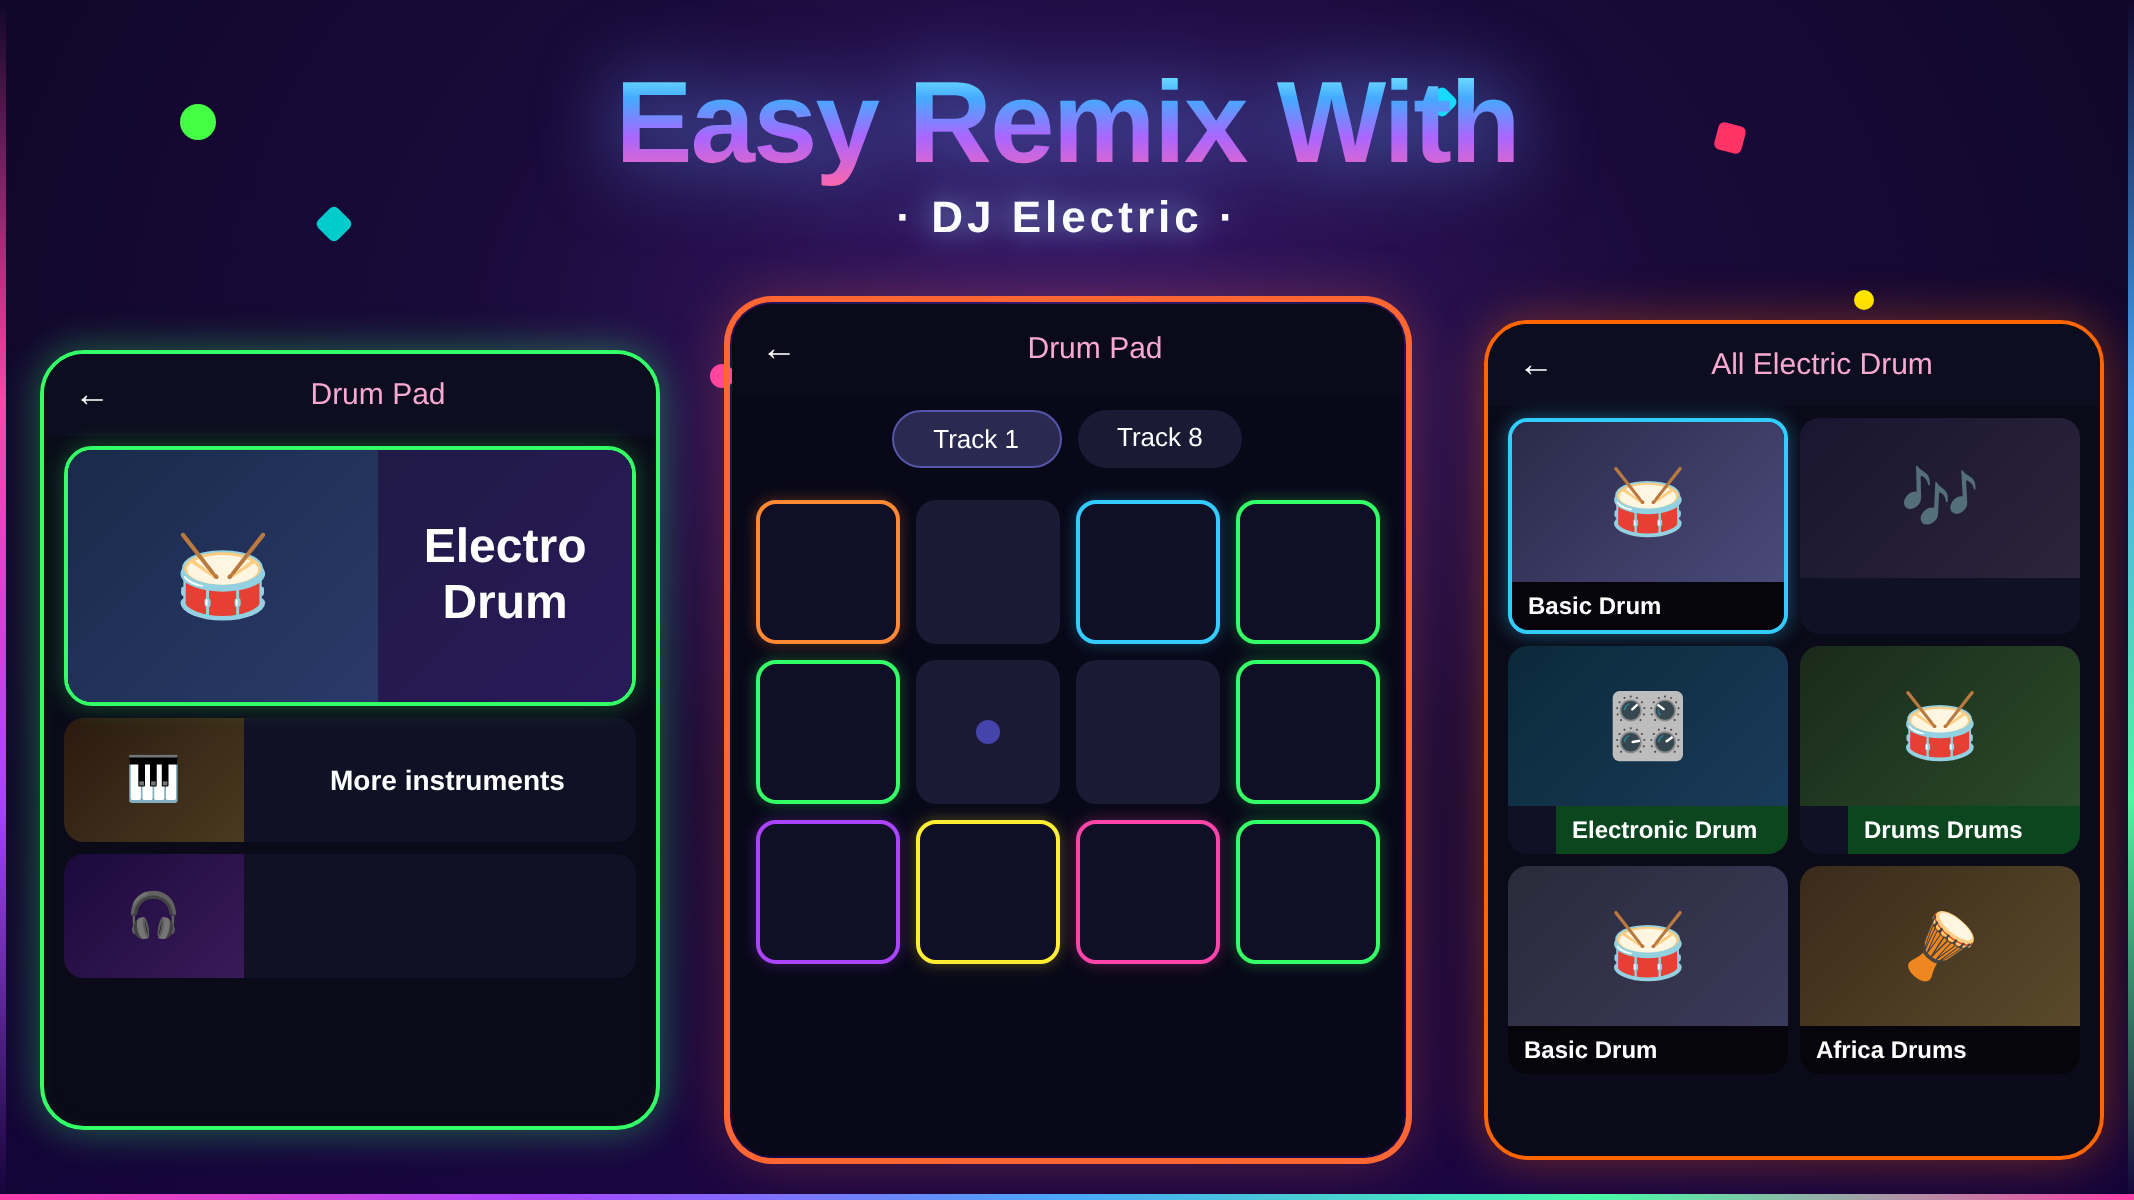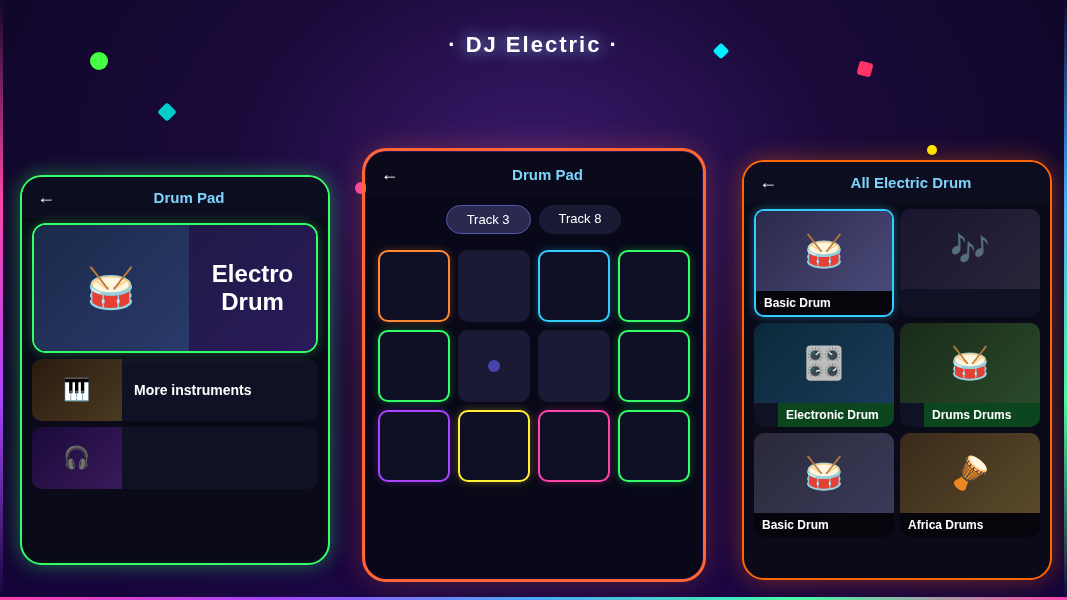--- a/index.html
+++ b/index.html
@@ -133,23 +133,23 @@
       padding: 10px 15px;
       background: #0d0d20;
     }
     .back-arrow {
       color: #ffffff;
       font-size: 18px;
       cursor: pointer;
       margin-right: 10px;
     }
     .phone-title {
-      color: #7dd3fc;
+      color: #f9a8d4;
       font-size: 15px;
-      font-weight: 700;
+      font-weight: 400;
       text-align: center;
       flex: 1;
     }
 
     
     .drum-item-large {
       margin: 5px 10px;
       border-radius: 14px;
       overflow: hidden;
       height: 130px;
@@ -203,20 +203,21 @@
     }
     .instrument-img.dj {
       background: linear-gradient(135deg, #1a0a3a, #3a1a5a);
     }
     .instrument-label {
       color: #ffffff;
       font-size: 14px;
       font-weight: 600;
       padding: 0 12px;
       flex: 1;
+      margin-left: 31px;
     }
 
     
     .phone-center {
       width: 340px;
       height: 430px;
       top: 150px;
       left: 50%;
       transform: translateX(-50%);
       border: 2.5px solid transparent;
@@ -389,20 +390,21 @@
 <div class="bg-decor bg-dot-cyan"></div>
 <div class="bg-decor bg-dot-red"></div>
 <div class="bg-decor bg-dot-yellow"></div>
 
 <div class="glow-line-left"></div>
 <div class="glow-line-right"></div>
 <div class="glow-line-bottom"></div>
 <div class="neon-lines"></div>
 
 <div class="title-area">
+  <div class="title-main">Easy Remix With</div>
   <div class="title-sub">
     <span>·</span>
     <span>DJ Electric</span>
     <span>·</span>
   </div>
 </div>
 
 <div class="music-note">🎵</div>
 
 <div class="phone-frame phone-left">
@@ -429,21 +431,21 @@
 </div>
 
 <div class="phone-frame phone-center">
   <div class="phone-center-inner">
     <div class="phone-header">
       <span class="back-arrow">←</span>
       <span class="phone-title">Drum Pad</span>
     </div>
 
     <div class="drum-pad-tabs">
-      <div class="tab-item active">Track 3</div>
+      <div class="tab-item active">Track 1</div>
       <div class="tab-item">Track 8</div>
     </div>
 
     <div class="drum-pad-grid">
       <div class="pad-cell border-orange"></div>
       <div class="pad-cell dark-pad"></div>
       <div class="pad-cell border-cyan"></div>
       <div class="pad-cell border-green"></div>
 
       <div class="pad-cell border-green"></div>

